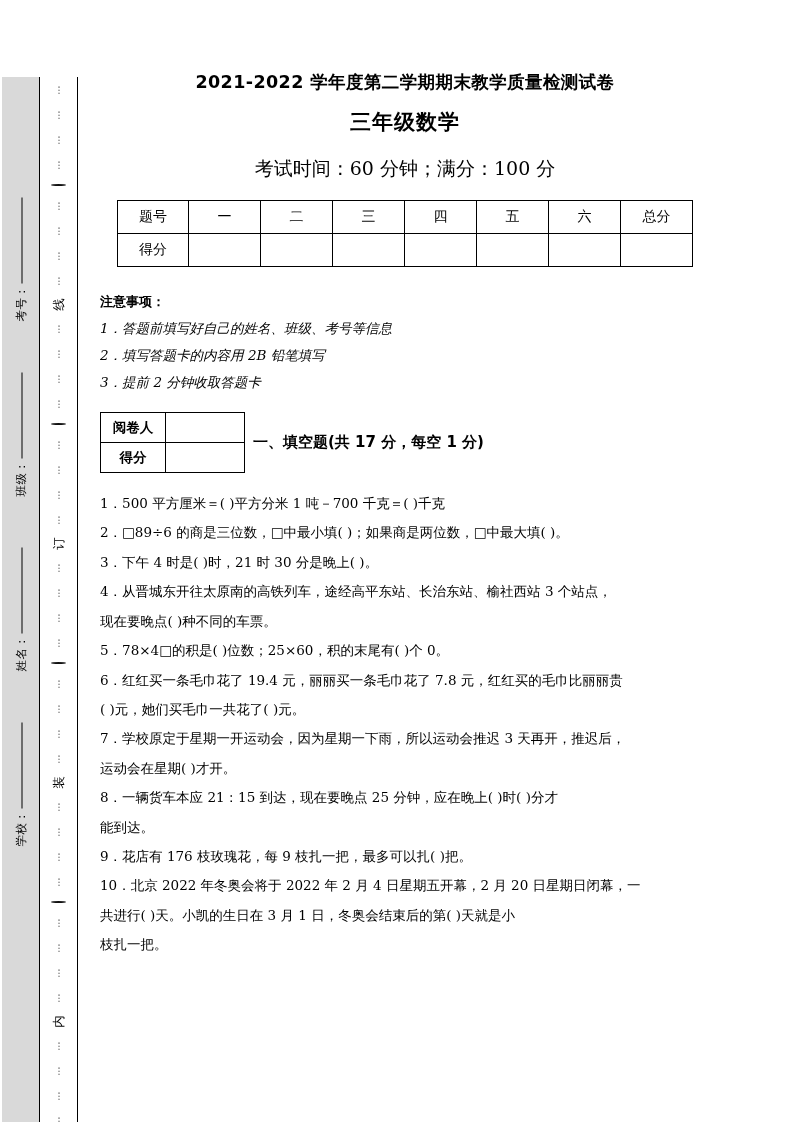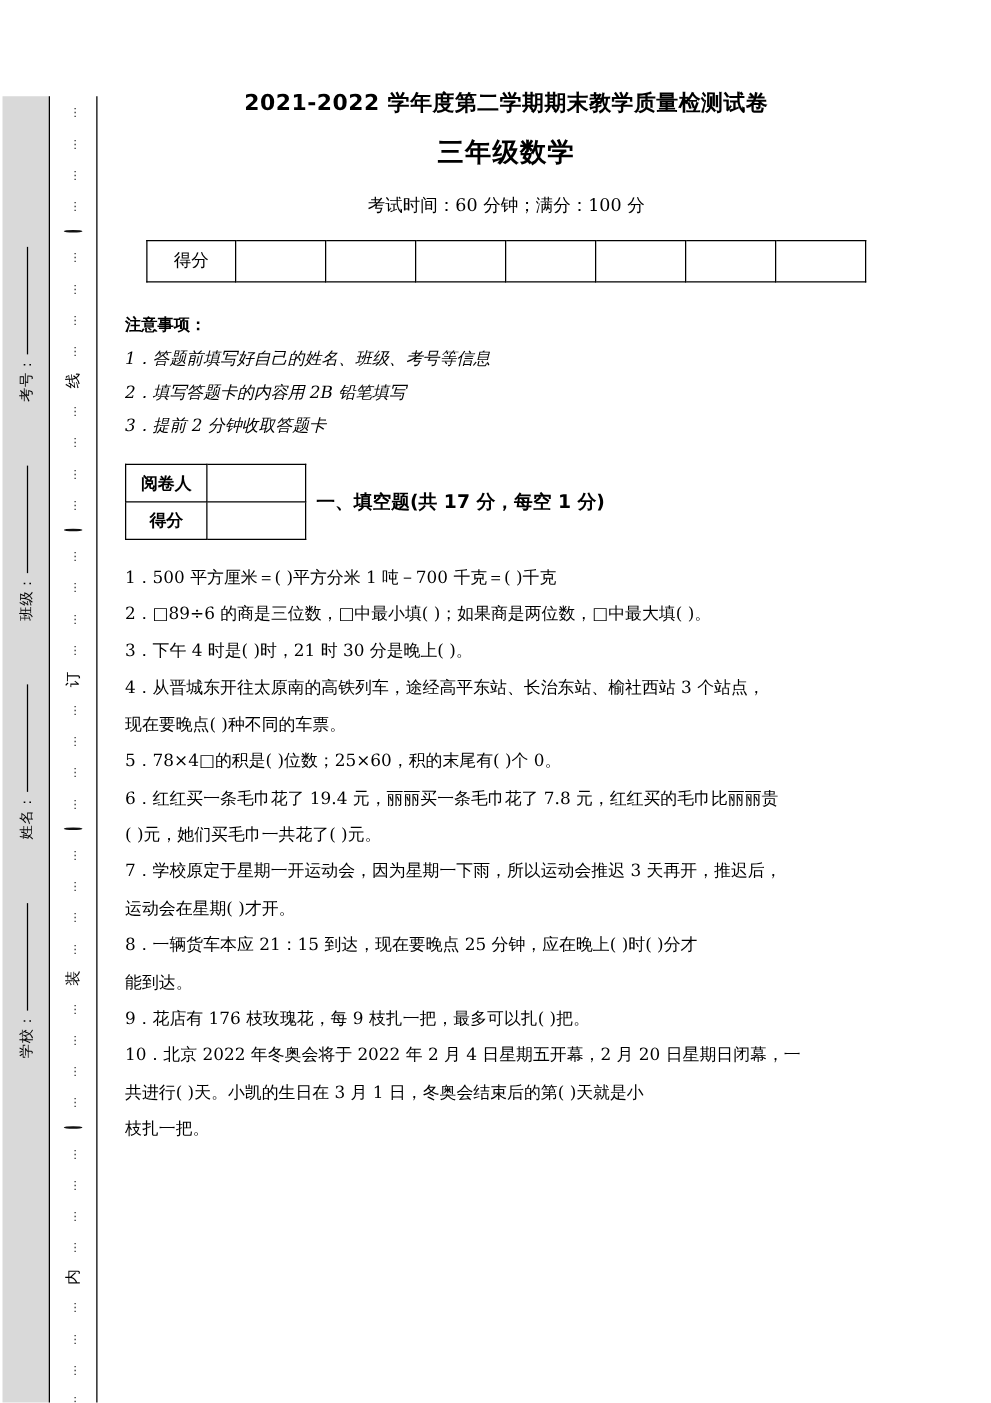--- a/index.html
+++ b/index.html
@@ -111,21 +111,21 @@
   #doc-subject {
     text-align: center;
     font-size: 21px;
     font-weight: bold;
     font-family: "DejaVu Sans", "Liberation Sans", sans-serif;
     letter-spacing: 1px;
     margin: 0 0 20px 0;
   }
   #doc-exam-info {
     text-align: center;
-    font-size: 14px;
+    font-size: 19px;
     margin: 0 0 18px 0;
     font-family: "DejaVu Serif", "Liberation Serif", serif;
   }
 
   
   #score-table {
     border-collapse: collapse;
     margin: 0 auto;
     width: 576px;
     table-layout: fixed;
@@ -261,20 +261,30 @@
 </div>
 
 <div id="content">
 
   <h1 id="doc-title">2021-2022 学年度第二学期期末教学质量检测试卷</h1>
   <h2 id="doc-subject">三年级数学</h2>
   <div id="doc-exam-info">考试时间：60 分钟；满分：100 分</div>
 
   <table id="score-table">
     <tbody>
+      <tr>
+        <td class="hdr-cell">题号</td>
+        <td>一</td>
+        <td>二</td>
+        <td>三</td>
+        <td>四</td>
+        <td>五</td>
+        <td>六</td>
+        <td>总分</td>
+      </tr>
       <tr>
         <td class="hdr-cell">得分</td>
         <td></td>
         <td></td>
         <td></td>
         <td></td>
         <td></td>
         <td></td>
         <td></td>
       </tr>

